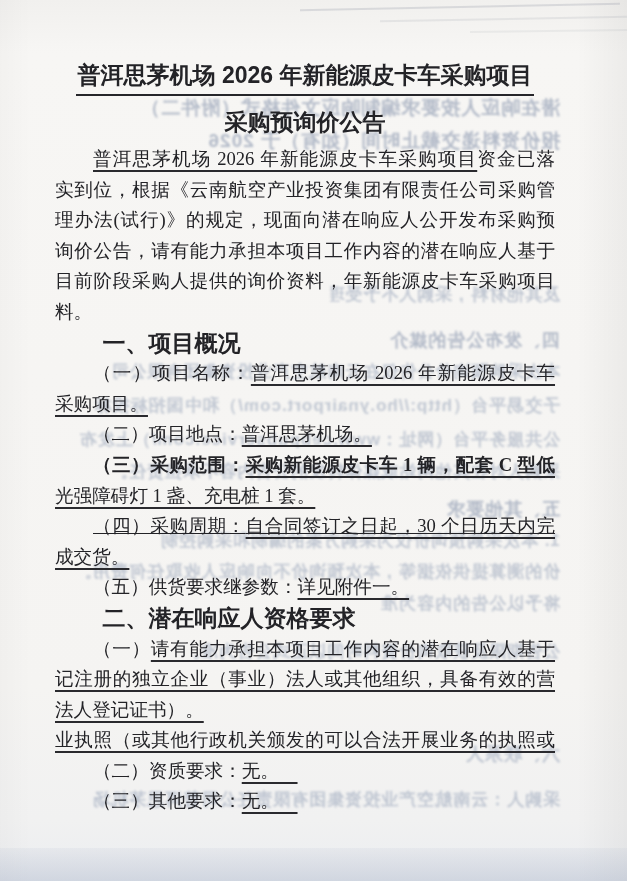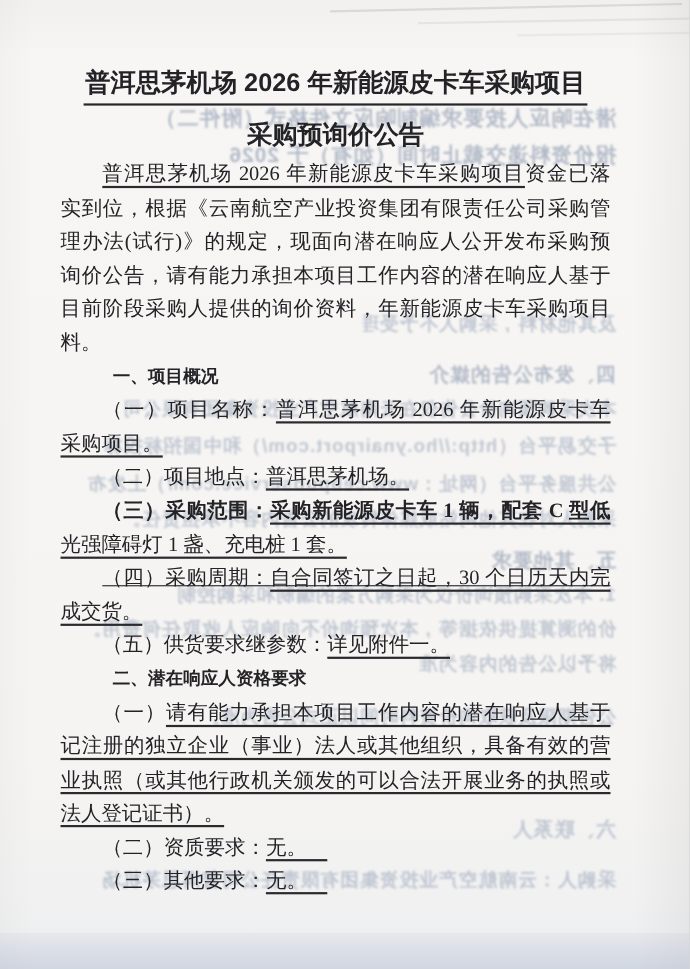--- a/index.html
+++ b/index.html
@@ -41,21 +41,21 @@
     font-family:"Liberation Sans", sans-serif;
     font-weight:bold;font-size:23px;line-height:30px;
   }
   .title-line .tspan{display:inline-block;padding:0 2px 4px 2px;}
   .title-line.underlined .tspan{border-bottom:2px solid #26262a;}
   #doc-lines{position:absolute;top:144px;left:55px;width:500px;font-size:18.6px;}
   .line{height:30.6px;line-height:30.6px;}
   .line.fill{text-align:justify;text-align-last:justify;}
   .line.heading{
     font-family:"Liberation Sans", sans-serif;
-    font-weight:bold;font-size:16px;
+    font-weight:bold;font-size:23px;
   }
   .line .u{
     text-decoration:underline;
     text-decoration-thickness:1.5px;
     text-underline-offset:5px;
     text-decoration-color:#2a2a2e;
   }
 </style>
 </head>
 <body>
@@ -103,21 +103,21 @@
         <div class="line"><span class="u">采购项目。</span></div>
         <div class="line" style="padding-left: 38px;"><span>（二）项目地点：</span><span class="u">普洱思茅机场。</span></div>
         <div class="line fill" style="padding-left: 38px; font-weight: bold;"><span>（三）采购范围：</span><span class="u">采购新能源皮卡车 1 辆，配套 C 型低</span></div>
         <div class="line"><span class="u">光强障碍灯 1 盏、充电桩 1 套。</span></div>
         <div class="line fill" style="padding-left: 38px; text-decoration: underline;"><span>（四）采购周期：</span><span class="u">自合同签订之日起，30 个日历天内完</span></div>
         <div class="line"><span class="u">成交货。</span></div>
         <div class="line" style="padding-left: 38px;"><span>（五）供货要求继参数：</span><span class="u">详见附件一。</span></div>
         <div class="line heading" style="padding-left: 47.5px;"><span>二、潜在响应人资格要求</span></div>
         <div class="line fill" style="padding-left: 38px;"><span>（一）</span><span class="u">请有能力承担本项目工作内容的潜在响应人基于</span></div>
         <div class="line fill"><span class="u">记注册的独立企业（事业）法人或其他组织，具备有效的营</span></div>
+        <div class="line"><span class="u">法人登记证书）。</span></div>
         <div class="line fill"><span class="u">业执照（或其他行政机关颁发的可以合法开展业务的执照或</span></div>
-        <div class="line"><span class="u">法人登记证书）。</span></div>
         <div class="line" style="padding-left: 38px;"><span>（二）资质要求：</span><span class="u">无。　</span></div>
         <div class="line" style="padding-left: 38px;"><span>（三）其他要求：</span><span class="u">无。　</span></div>
       </div>
   </div>
 
   <div class="bottom-band"></div>
 </div>
 
 </body></html>

